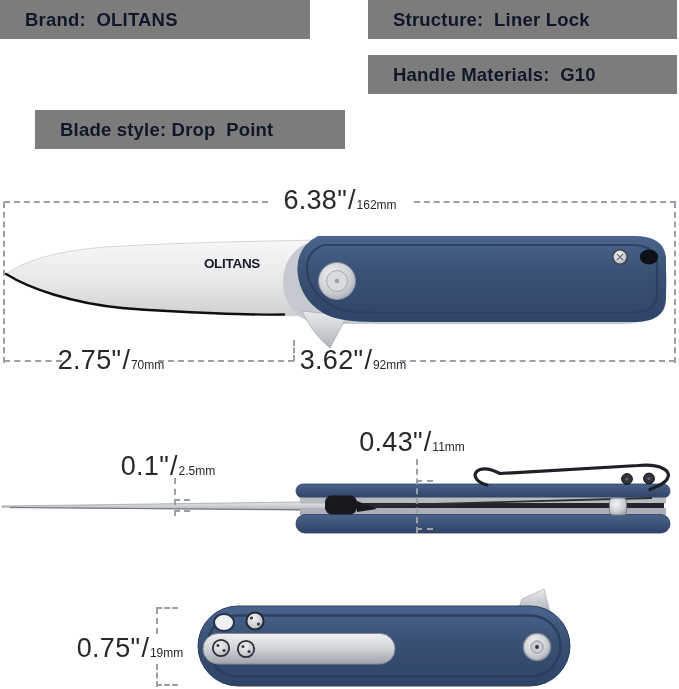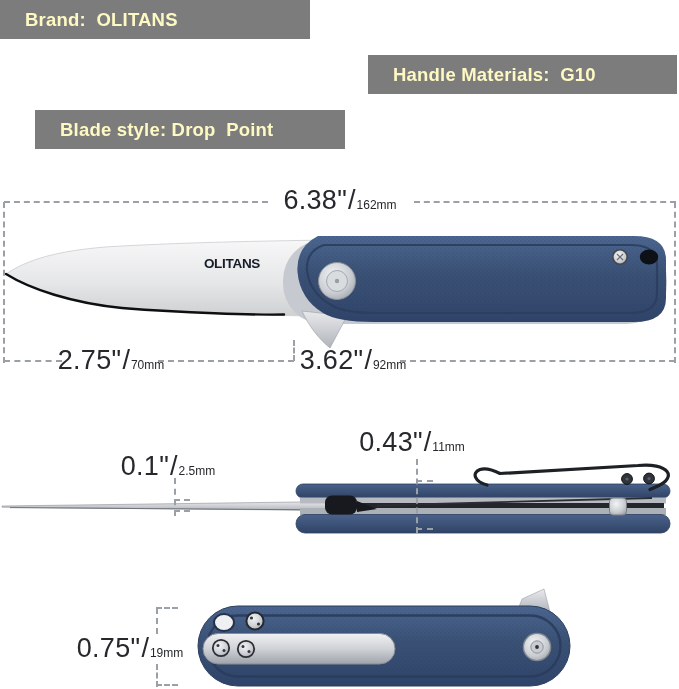--- a/index.html
+++ b/index.html
@@ -1,21 +1,21 @@
 <!DOCTYPE html>
 <html><head>
 <meta charset="utf-8">
 <style>
   html,body{margin:0;padding:0;background:#ffffff;}
   #stage{
     position:relative;width:679px;height:689px;background:#ffffff;overflow:hidden;
     font-family:"Liberation Sans", sans-serif;
   }
   .spec-box{
-    position:absolute;height:39px;background:#7c7c7c;color:#fef9c3;
+    position:absolute;height:39px;background:#7c7c7c;color:#0f172a;
     display:flex;align-items:center;padding-left:25px;box-sizing:border-box;
     font-weight:bold;font-size:18.5px;white-space:pre;letter-spacing:.2px;
   }
   .col-left{left:0;width:310px;}
   .col-right{left:368px;width:309px;}
   .row1{top:0;} .row2{top:55px;} .row3{top:110px;margin-left:35px;}
 
   .dash-h{position:absolute;height:0;border-top:2px dashed #9aa0a6;}
   .dash-v{position:absolute;width:0;border-left:2px dashed #9aa0a6;}
 
@@ -28,20 +28,21 @@
   .dim .mm{font-size:12px;}
 
   #knife-art{position:absolute;left:0;top:0;pointer-events:none;}
 </style>
 </head>
 <body>
 
 <div id="stage">
 
   <div class="spec-box col-left row1">Brand:  OLITANS</div>
+  <div class="spec-box col-right row1">Structure:  Liner Lock</div>
   <div class="spec-box col-right row2">Handle Materials:  G10</div>
   <div class="spec-box col-left row3">Blade style: Drop  Point</div>
 
   <svg id="knife-art" width="679" height="689" viewBox="0 0 679 689">
     <defs>
       <linearGradient id="bladeG" x1="0" y1="0" x2="0" y2="1">
         <stop offset="0" stop-color="#f7f7f8"></stop>
           <stop offset=".55" stop-color="#e6e7e8"></stop>
           <stop offset="1" stop-color="#cfd0d2"></stop>
       </linearGradient>

